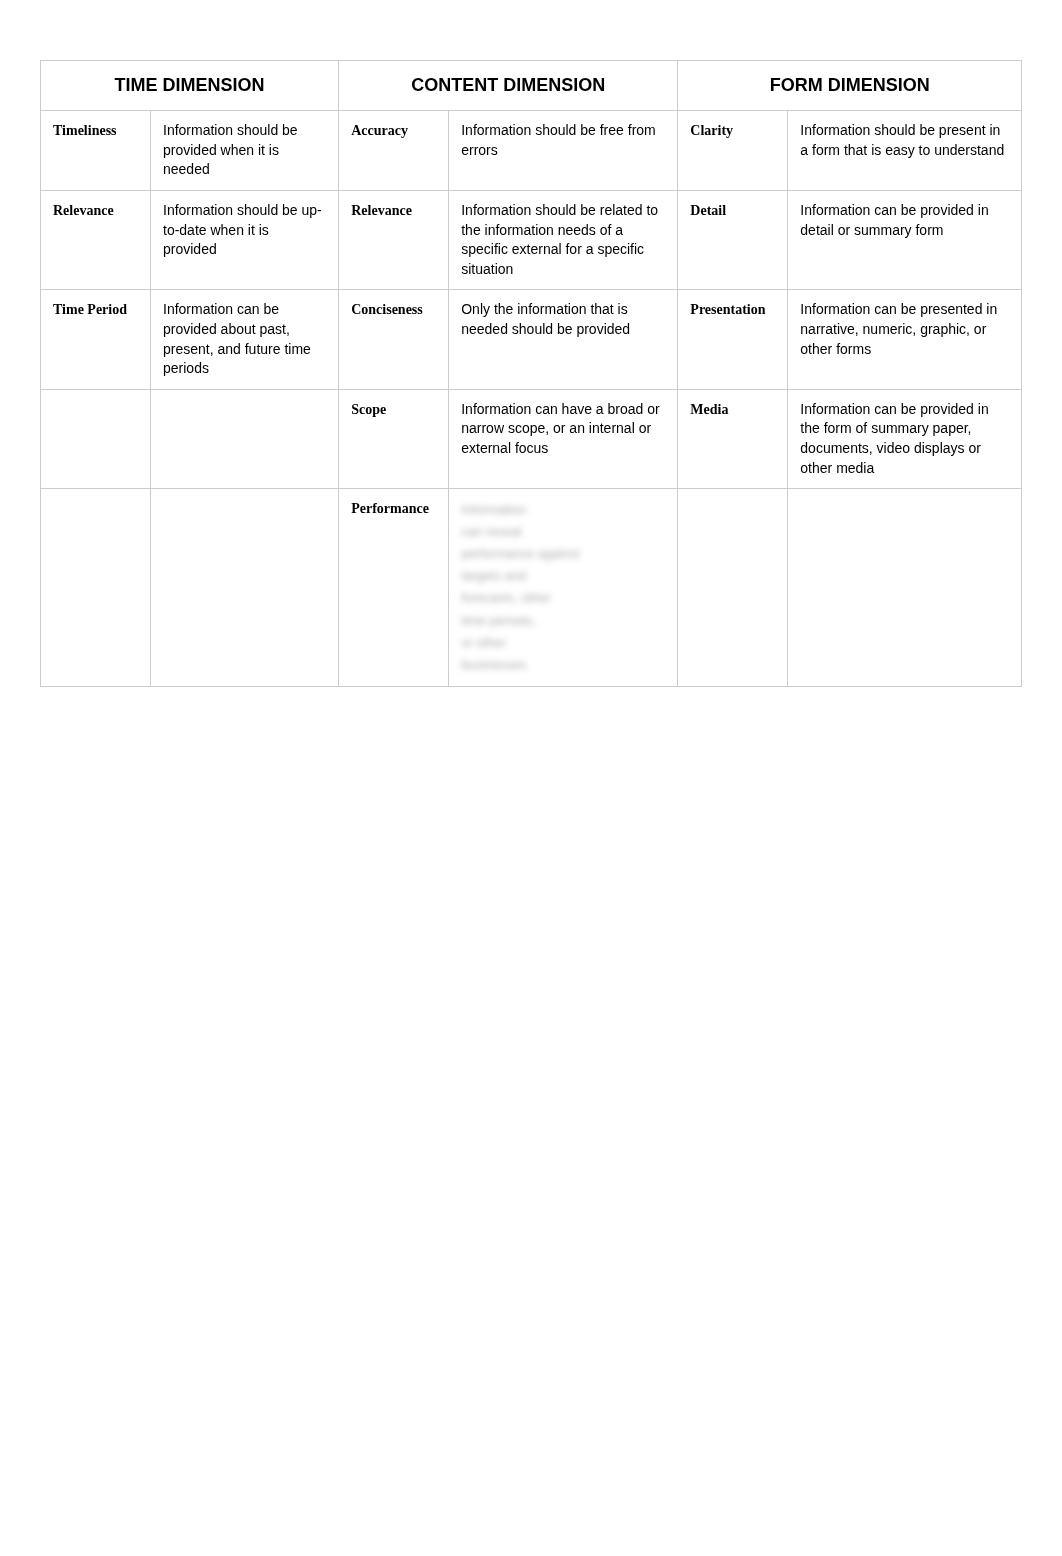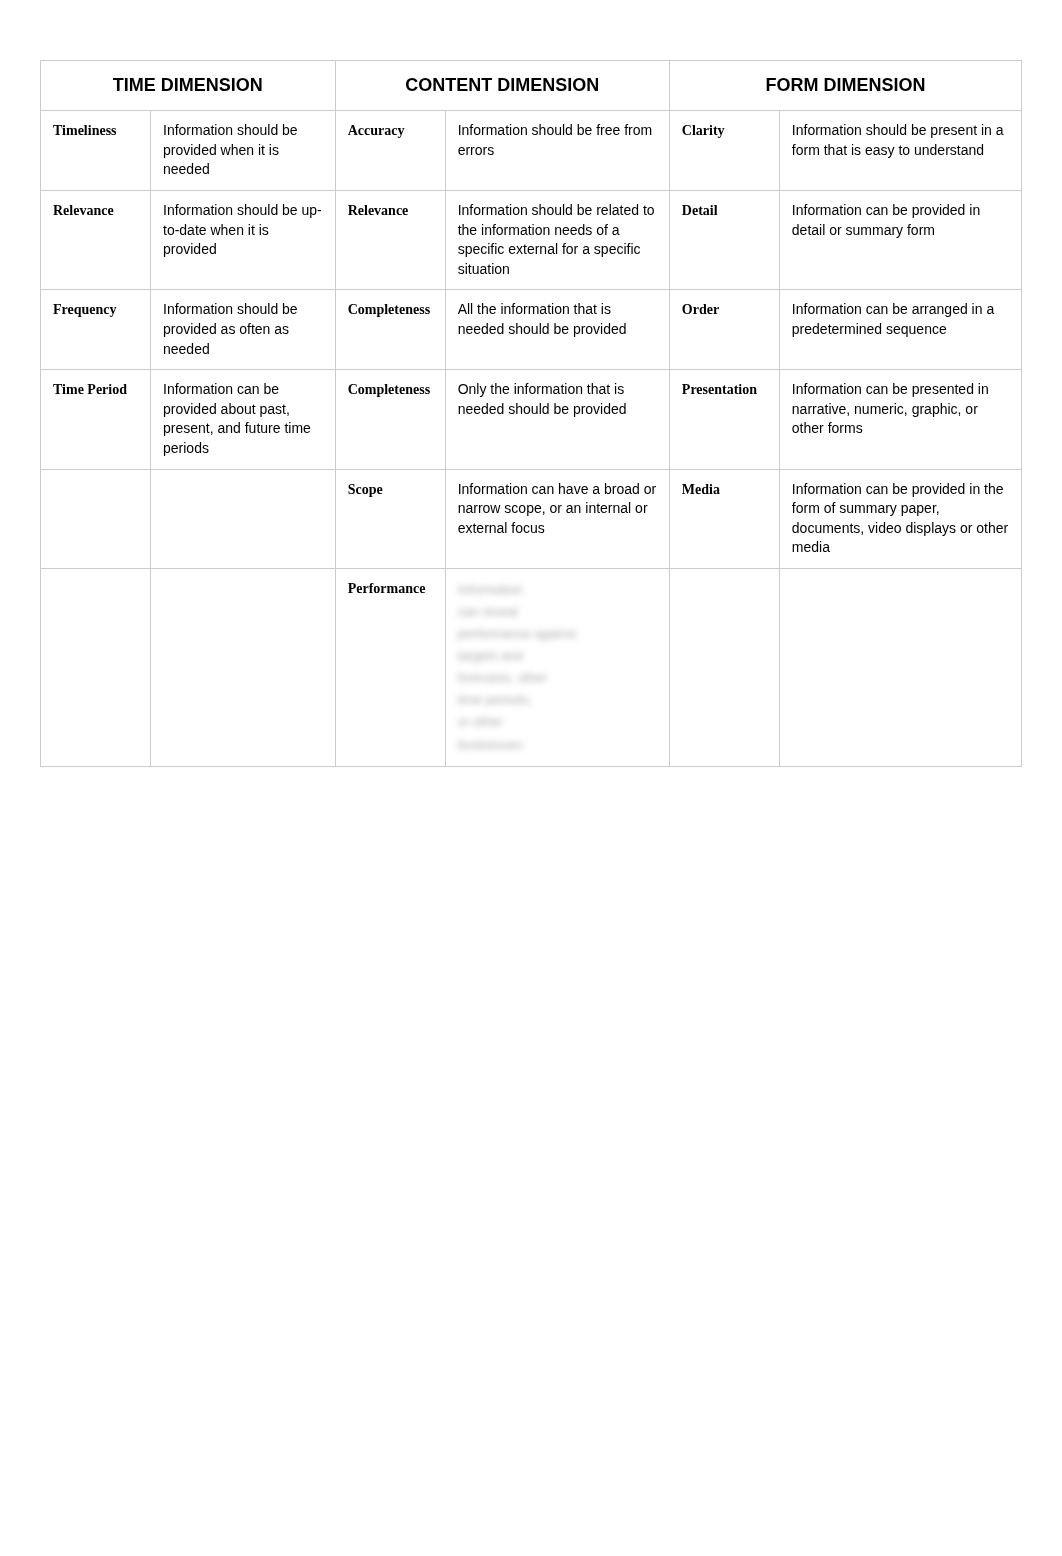--- a/index.html
+++ b/index.html
@@ -65,31 +65,23 @@
       </tr>
       <tr>
         <td class="row-label">Relevance</td>
         <td>Information should be up-to-date when it is provided</td>
         <td class="row-label">Relevance</td>
         <td>Information should be related to the information needs of a specific external for a specific situation</td>
         <td class="row-label">Detail</td>
         <td>Information can be provided in detail or summary form</td>
       </tr>
       <tr>
-        <td class="row-label">Frequency</td>
-        <td>Information should be provided as often as needed</td>
-        <td class="row-label">Completeness</td>
-        <td>All the information that is needed should be provided</td>
-        <td class="row-label">Order</td>
-        <td>Information can be arranged in a predetermined sequence</td>
-      </tr>
-      <tr>
         <td class="row-label">Time Period</td>
         <td>Information can be provided about past, present, and future time periods</td>
-        <td class="row-label">Completeness</td>
+        <td class="row-label">Conciseness</td>
         <td>Only the information that is needed should be provided</td>
         <td class="row-label">Presentation</td>
         <td>Information can be presented in narrative, numeric, graphic, or other forms</td>
       </tr>
       <tr>
         <td class="row-label"></td>
         <td></td>
         <td class="row-label">Scope</td>
         <td>Information can have a broad or narrow scope, or an internal or external focus</td>
         <td class="row-label">Media</td>

